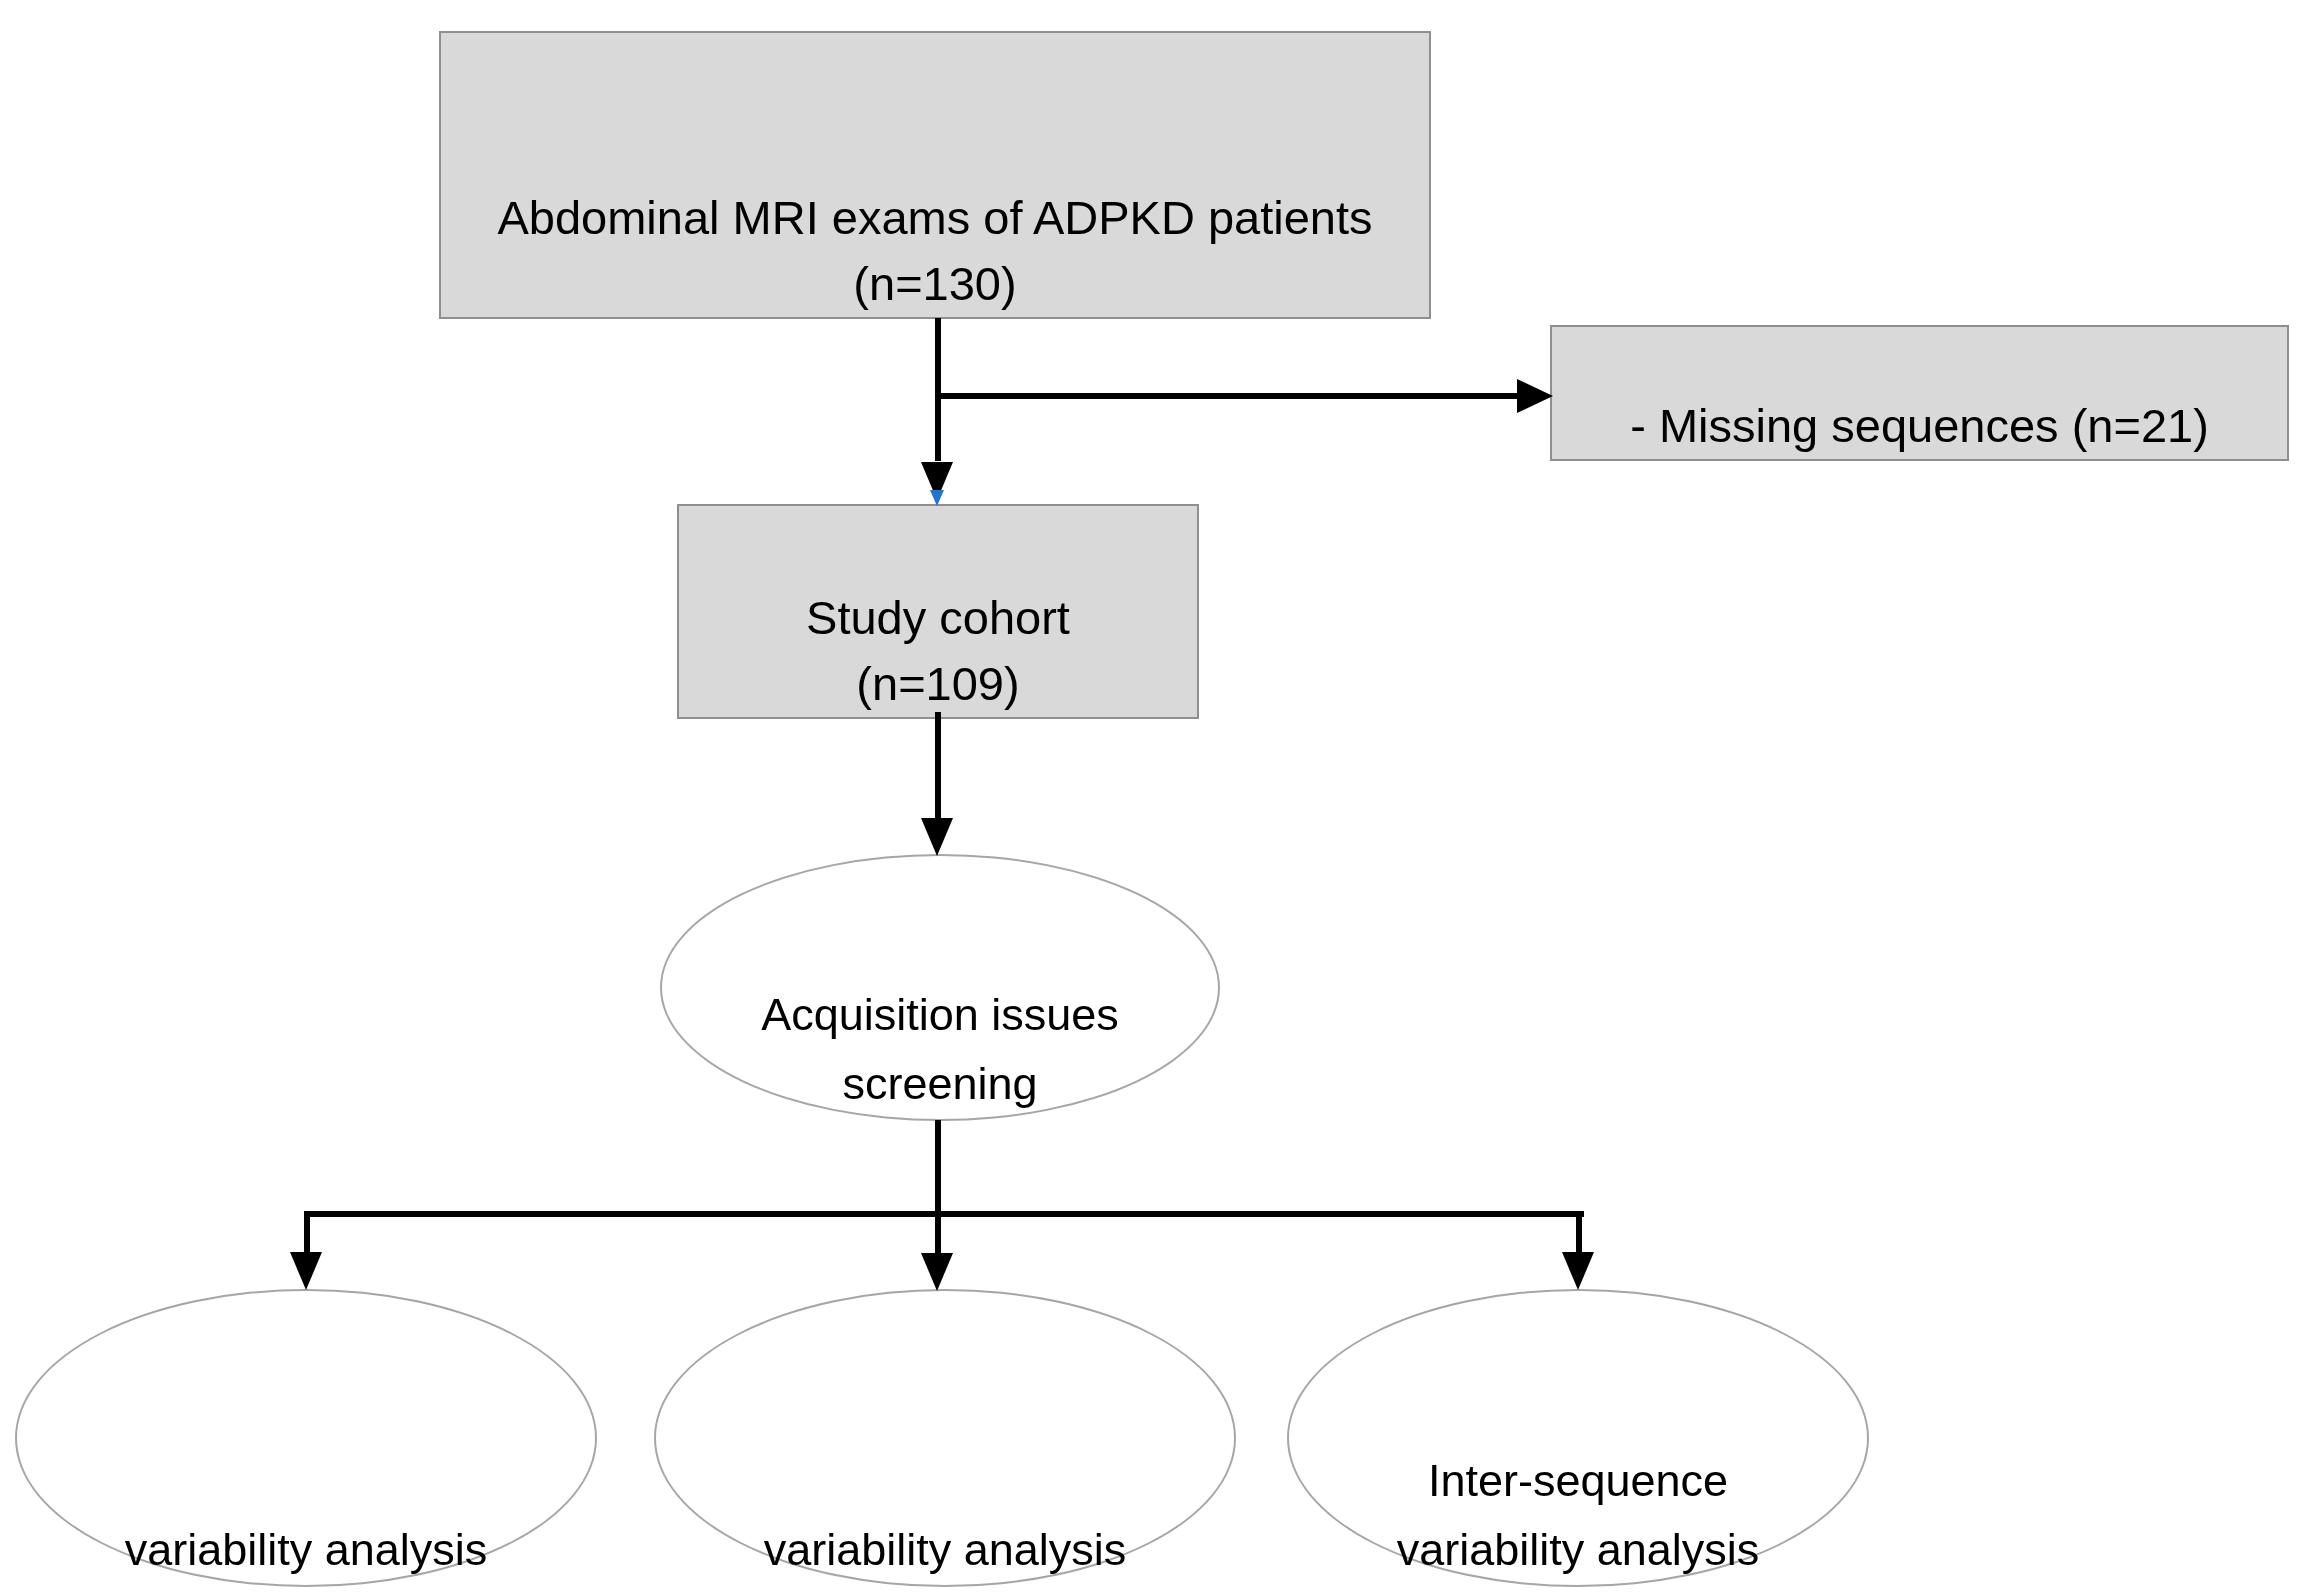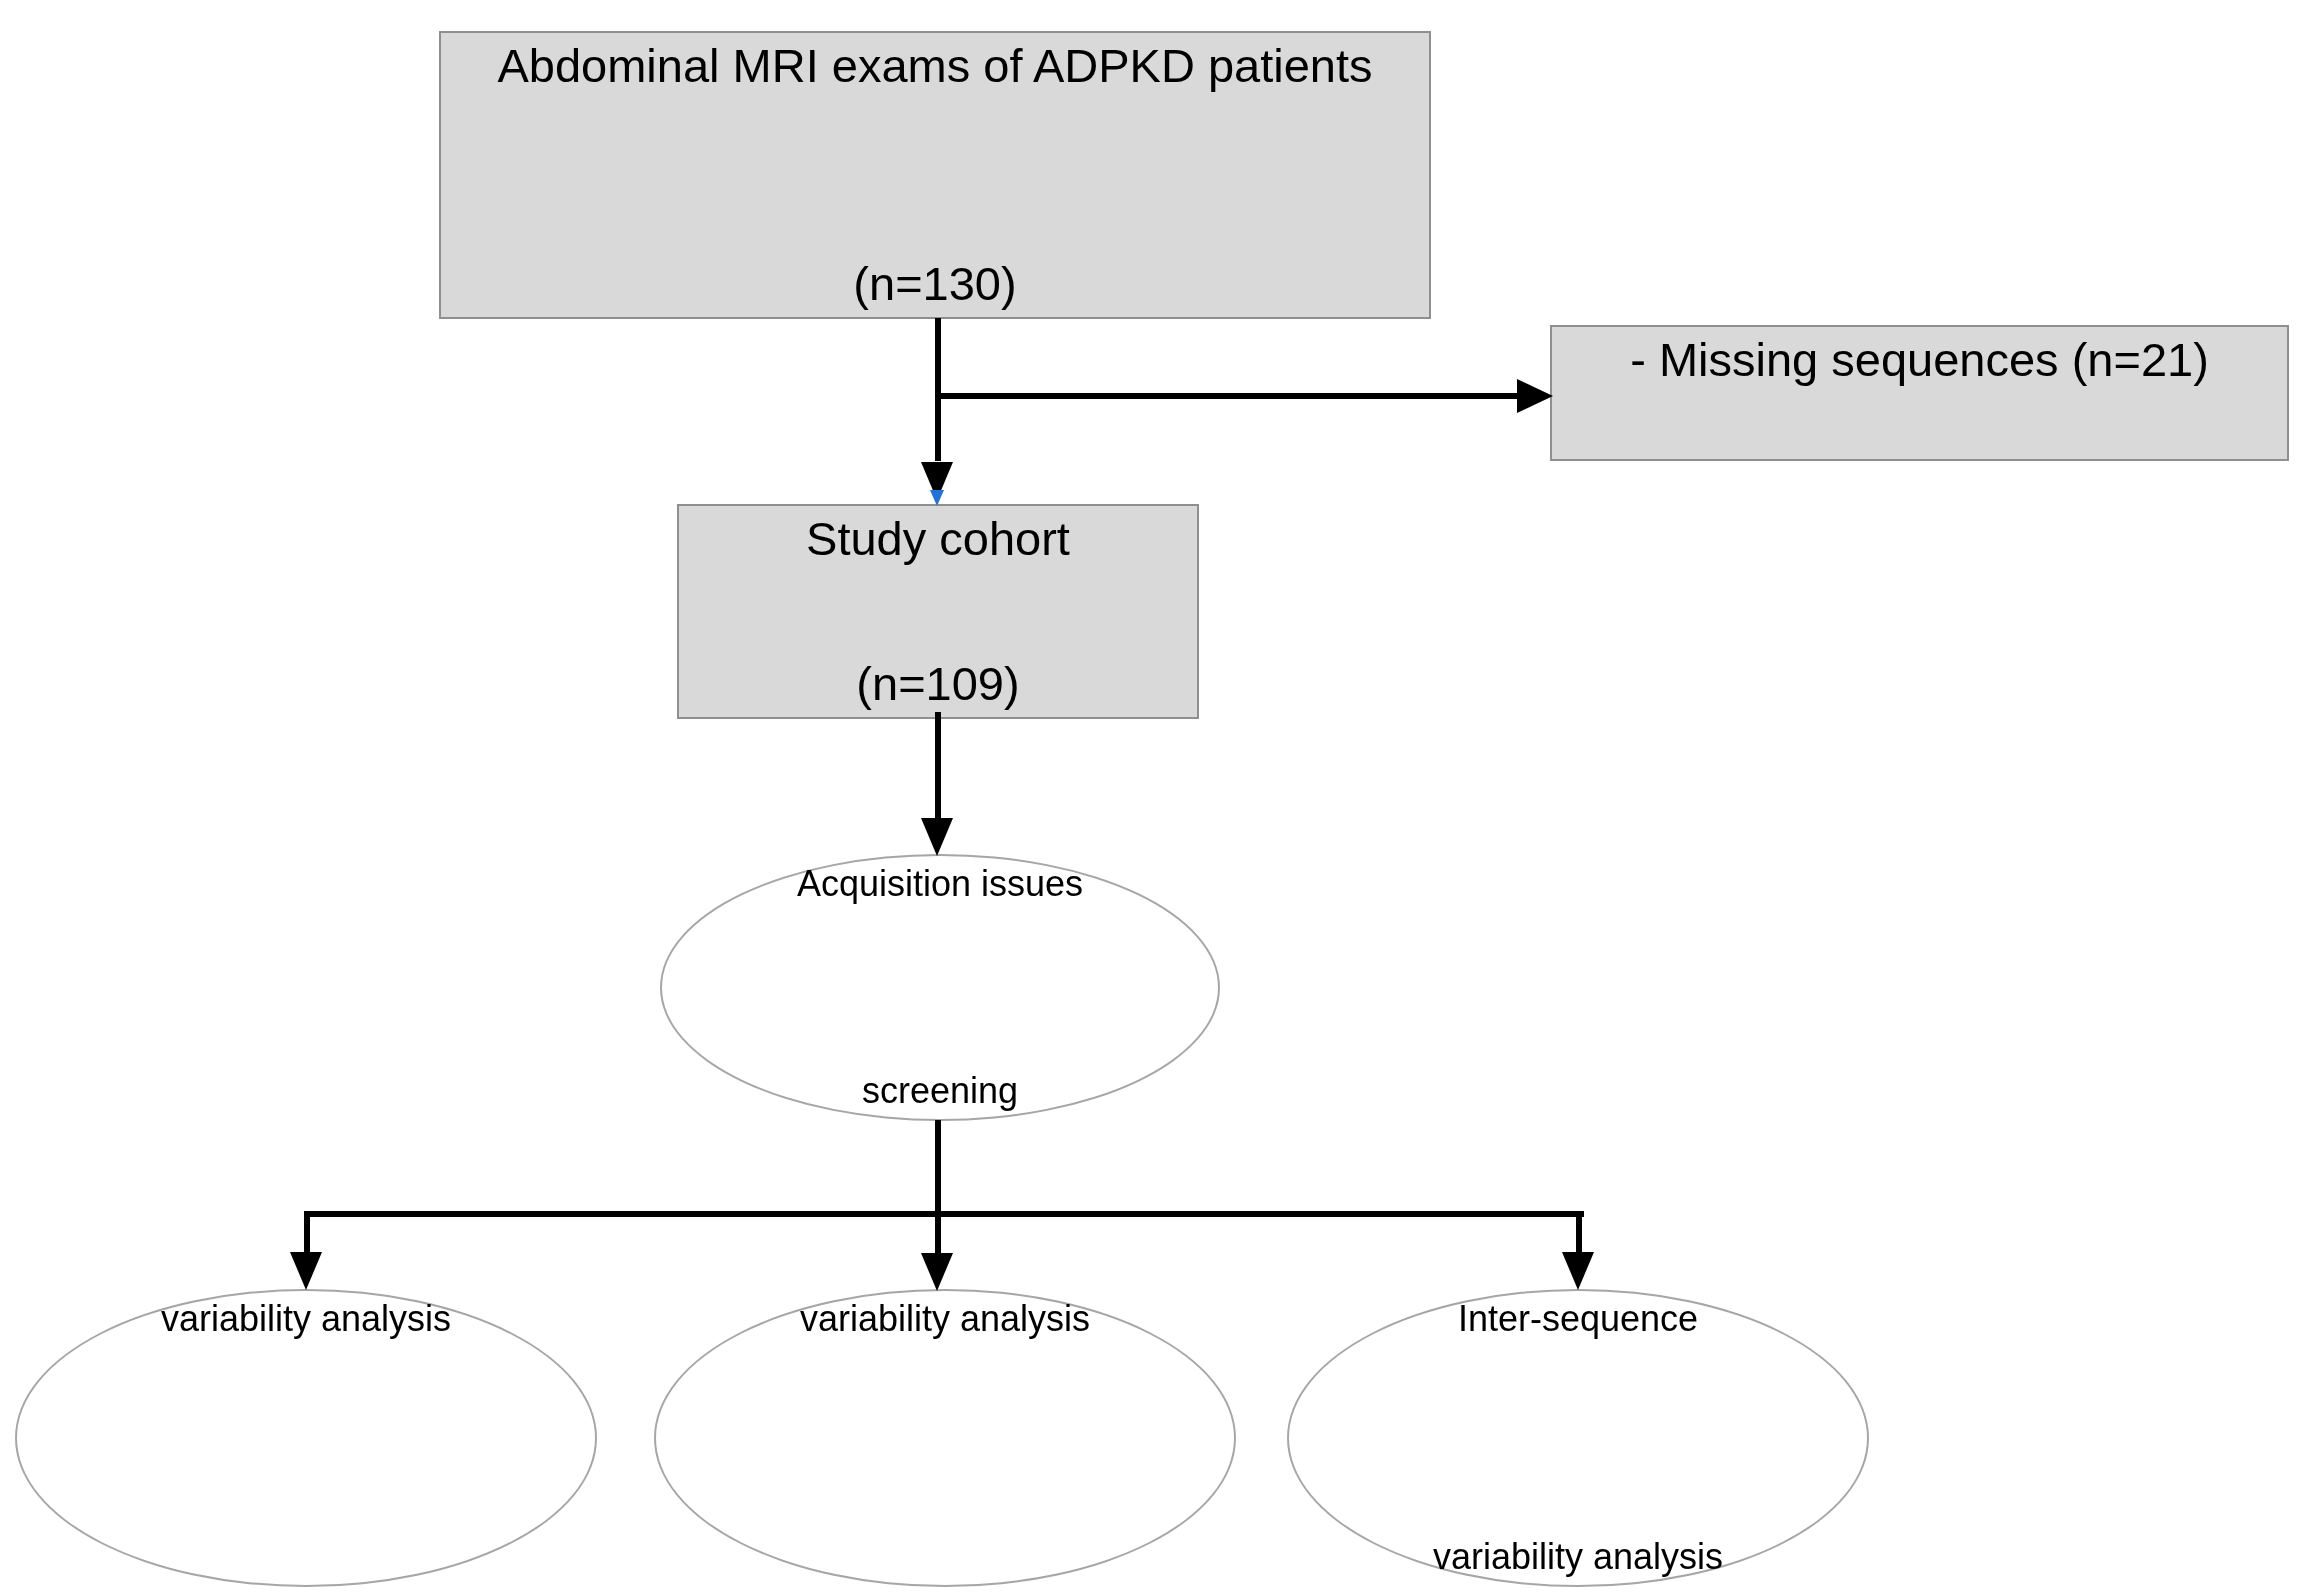--- a/index.html
+++ b/index.html
@@ -5,25 +5,25 @@
   :root{
     --box_fill:#d9d9d9; --box_border:#8f8f8f;
     --ellipse_fill:#ffffff; --ellipse_border:#a6a6a6;
     --connector:#000000; --arrow_tip_blue:#2273d8;
     --background:#ffffff; --text:#000000;
   }
   *{box-sizing:border-box; margin:0; padding:0;}
   html,body{width:2319px; height:1596px; background:var(--background); overflow:hidden;}
   body{font-family:"Liberation Sans", sans-serif; color:var(--text); position:relative;}
 
-  .node{position:absolute; display:flex; flex-direction:column; align-items:center; justify-content:space-between; text-align:center;}
+  .node{position:absolute; display:flex; flex-direction:column; align-items:center; justify-content:flex-end; text-align:center;}
   .box{background:var(--box_fill); border:2.1px solid var(--box_border);}
   .ellipse{background:var(--ellipse_fill); border:2.1px solid var(--ellipse_border); border-radius:50%;}
   .box .line{font-size:47px; line-height:1.40;}
-  .ellipse .line{font-size:36px; line-height:1.55;}
+  .ellipse .line{font-size:45px; line-height:1.55;}
 
   .shaft{position:absolute; background:var(--connector);}
   .head-down{position:absolute; width:0; height:0;
     border-left:16.3px solid transparent; border-right:16.3px solid transparent;
     border-top:38px solid var(--connector);}
   .head-right{position:absolute; width:0; height:0;
     border-top:17px solid transparent; border-bottom:17px solid transparent;
     border-left:36px solid var(--connector);}
   .head-tip-blue{position:absolute; width:0; height:0;
     border-left:7px solid transparent; border-right:7px solid transparent;

